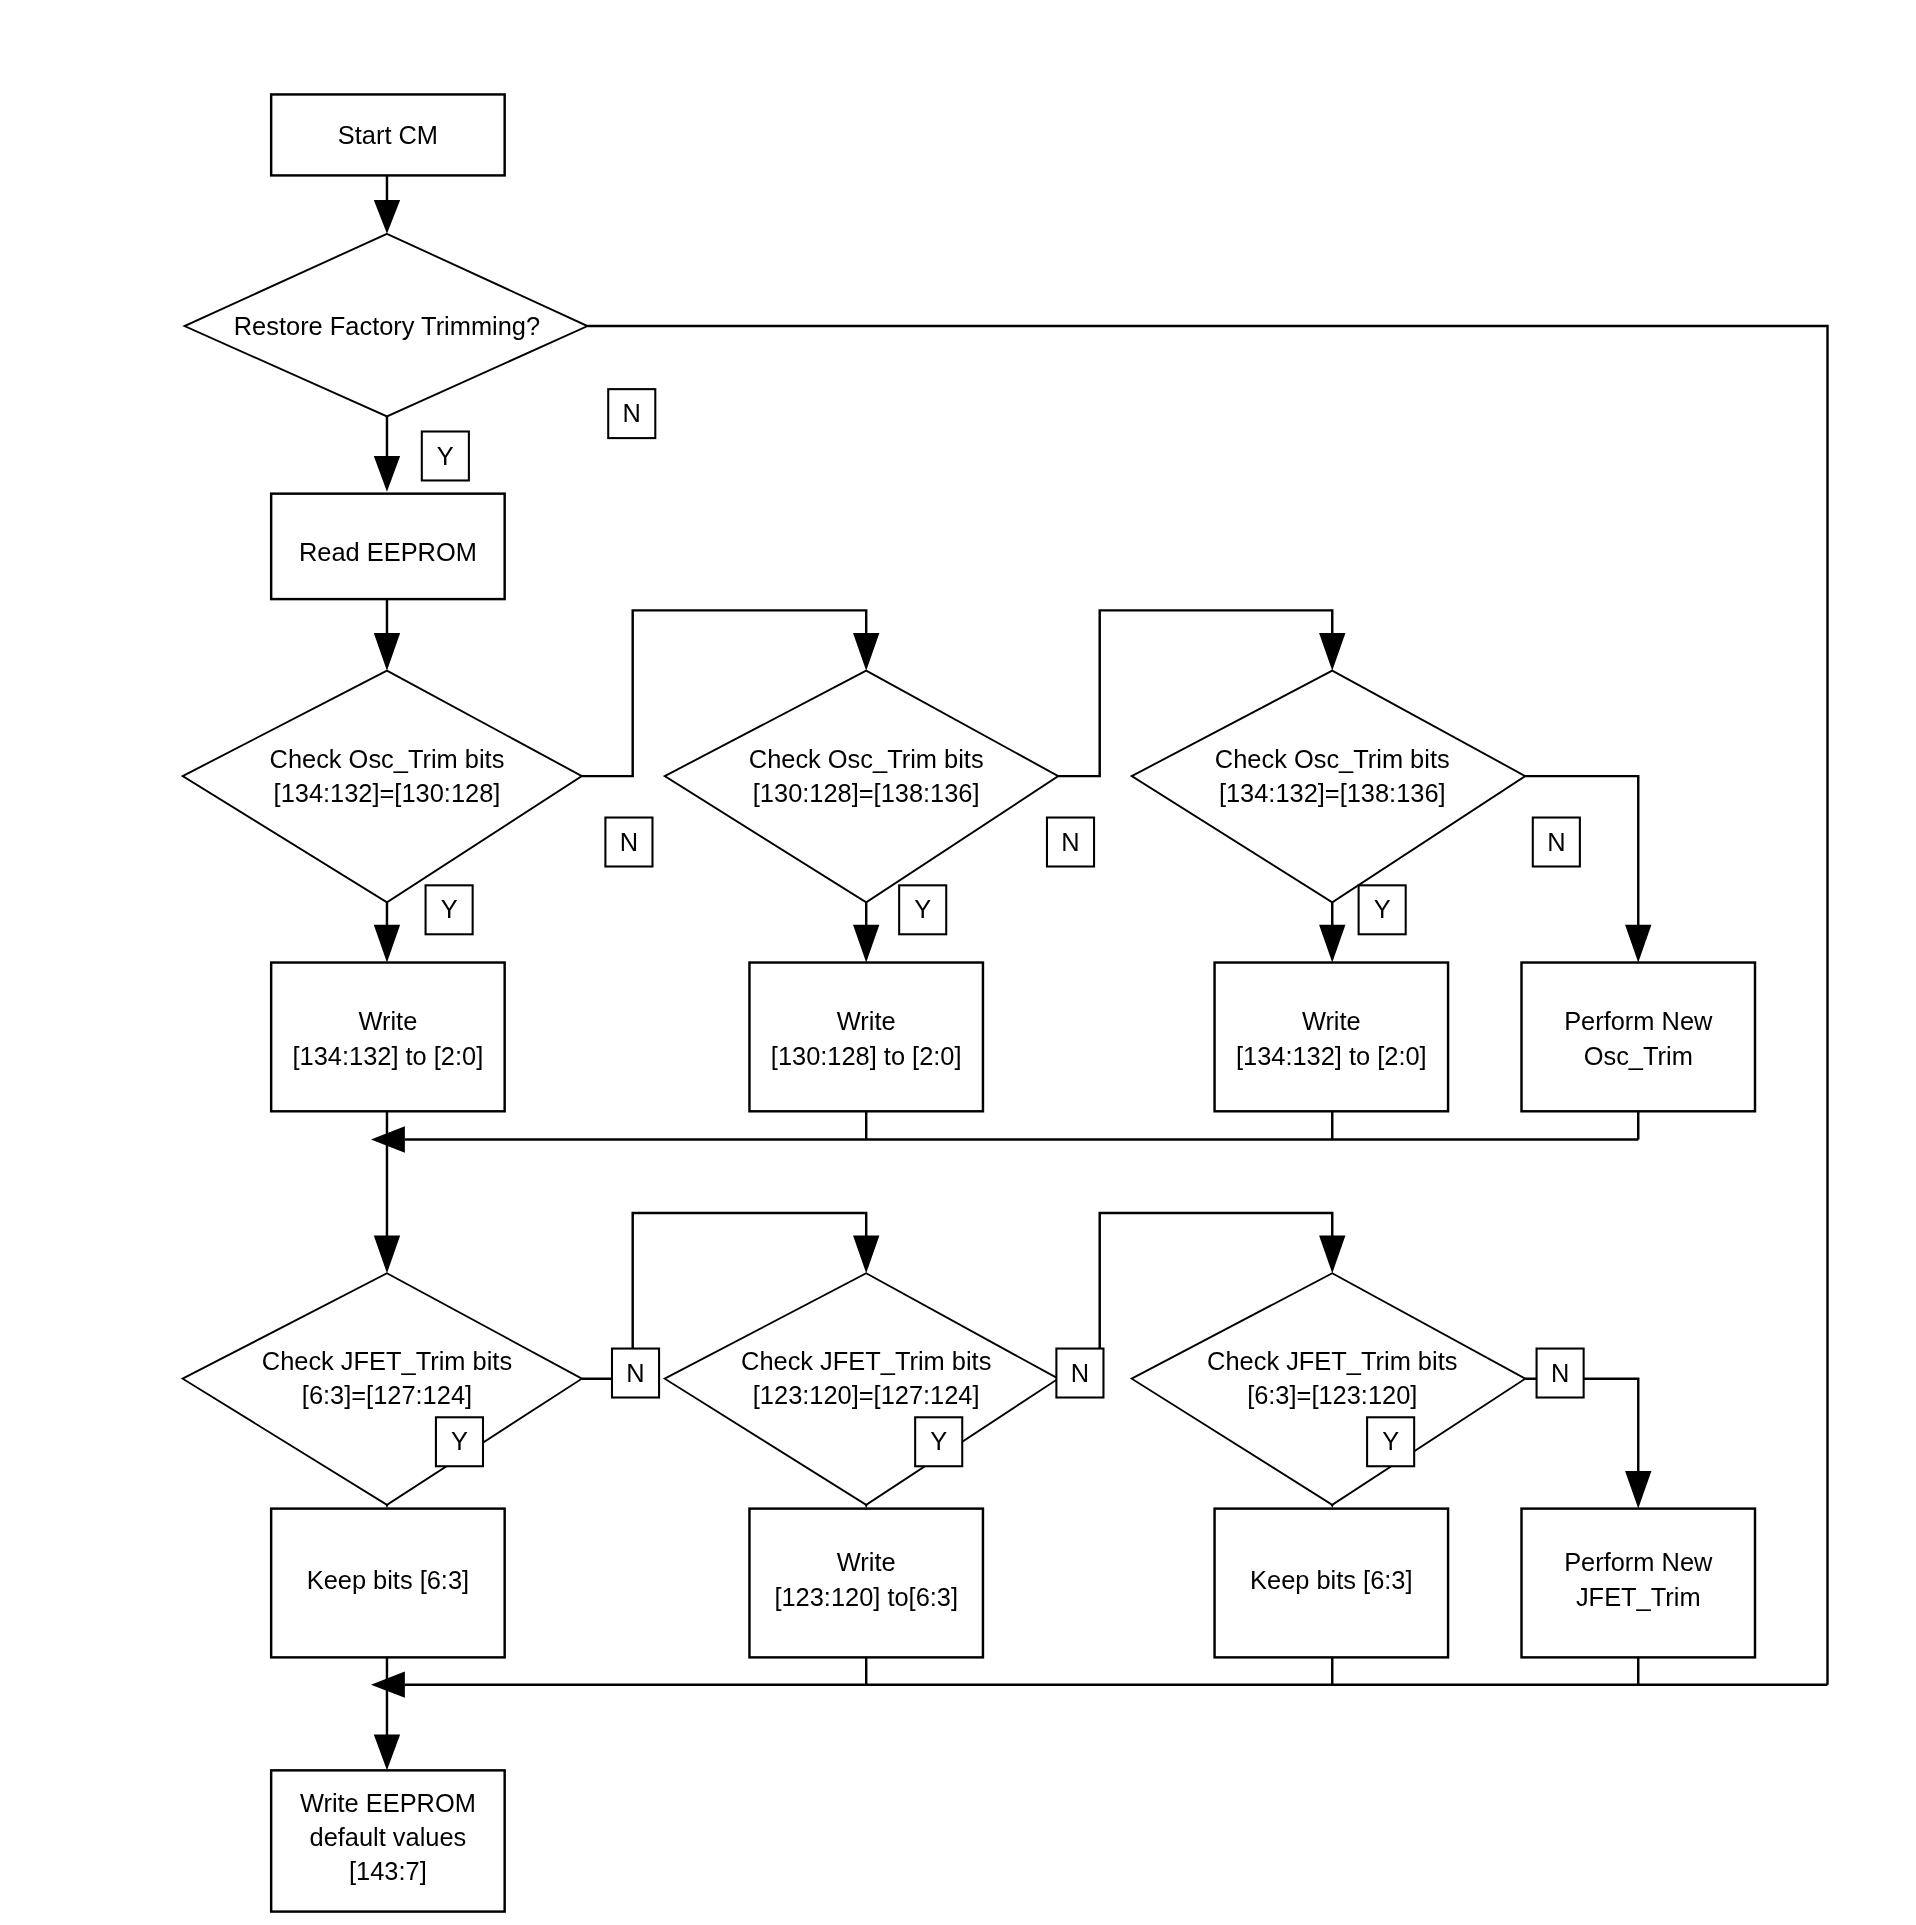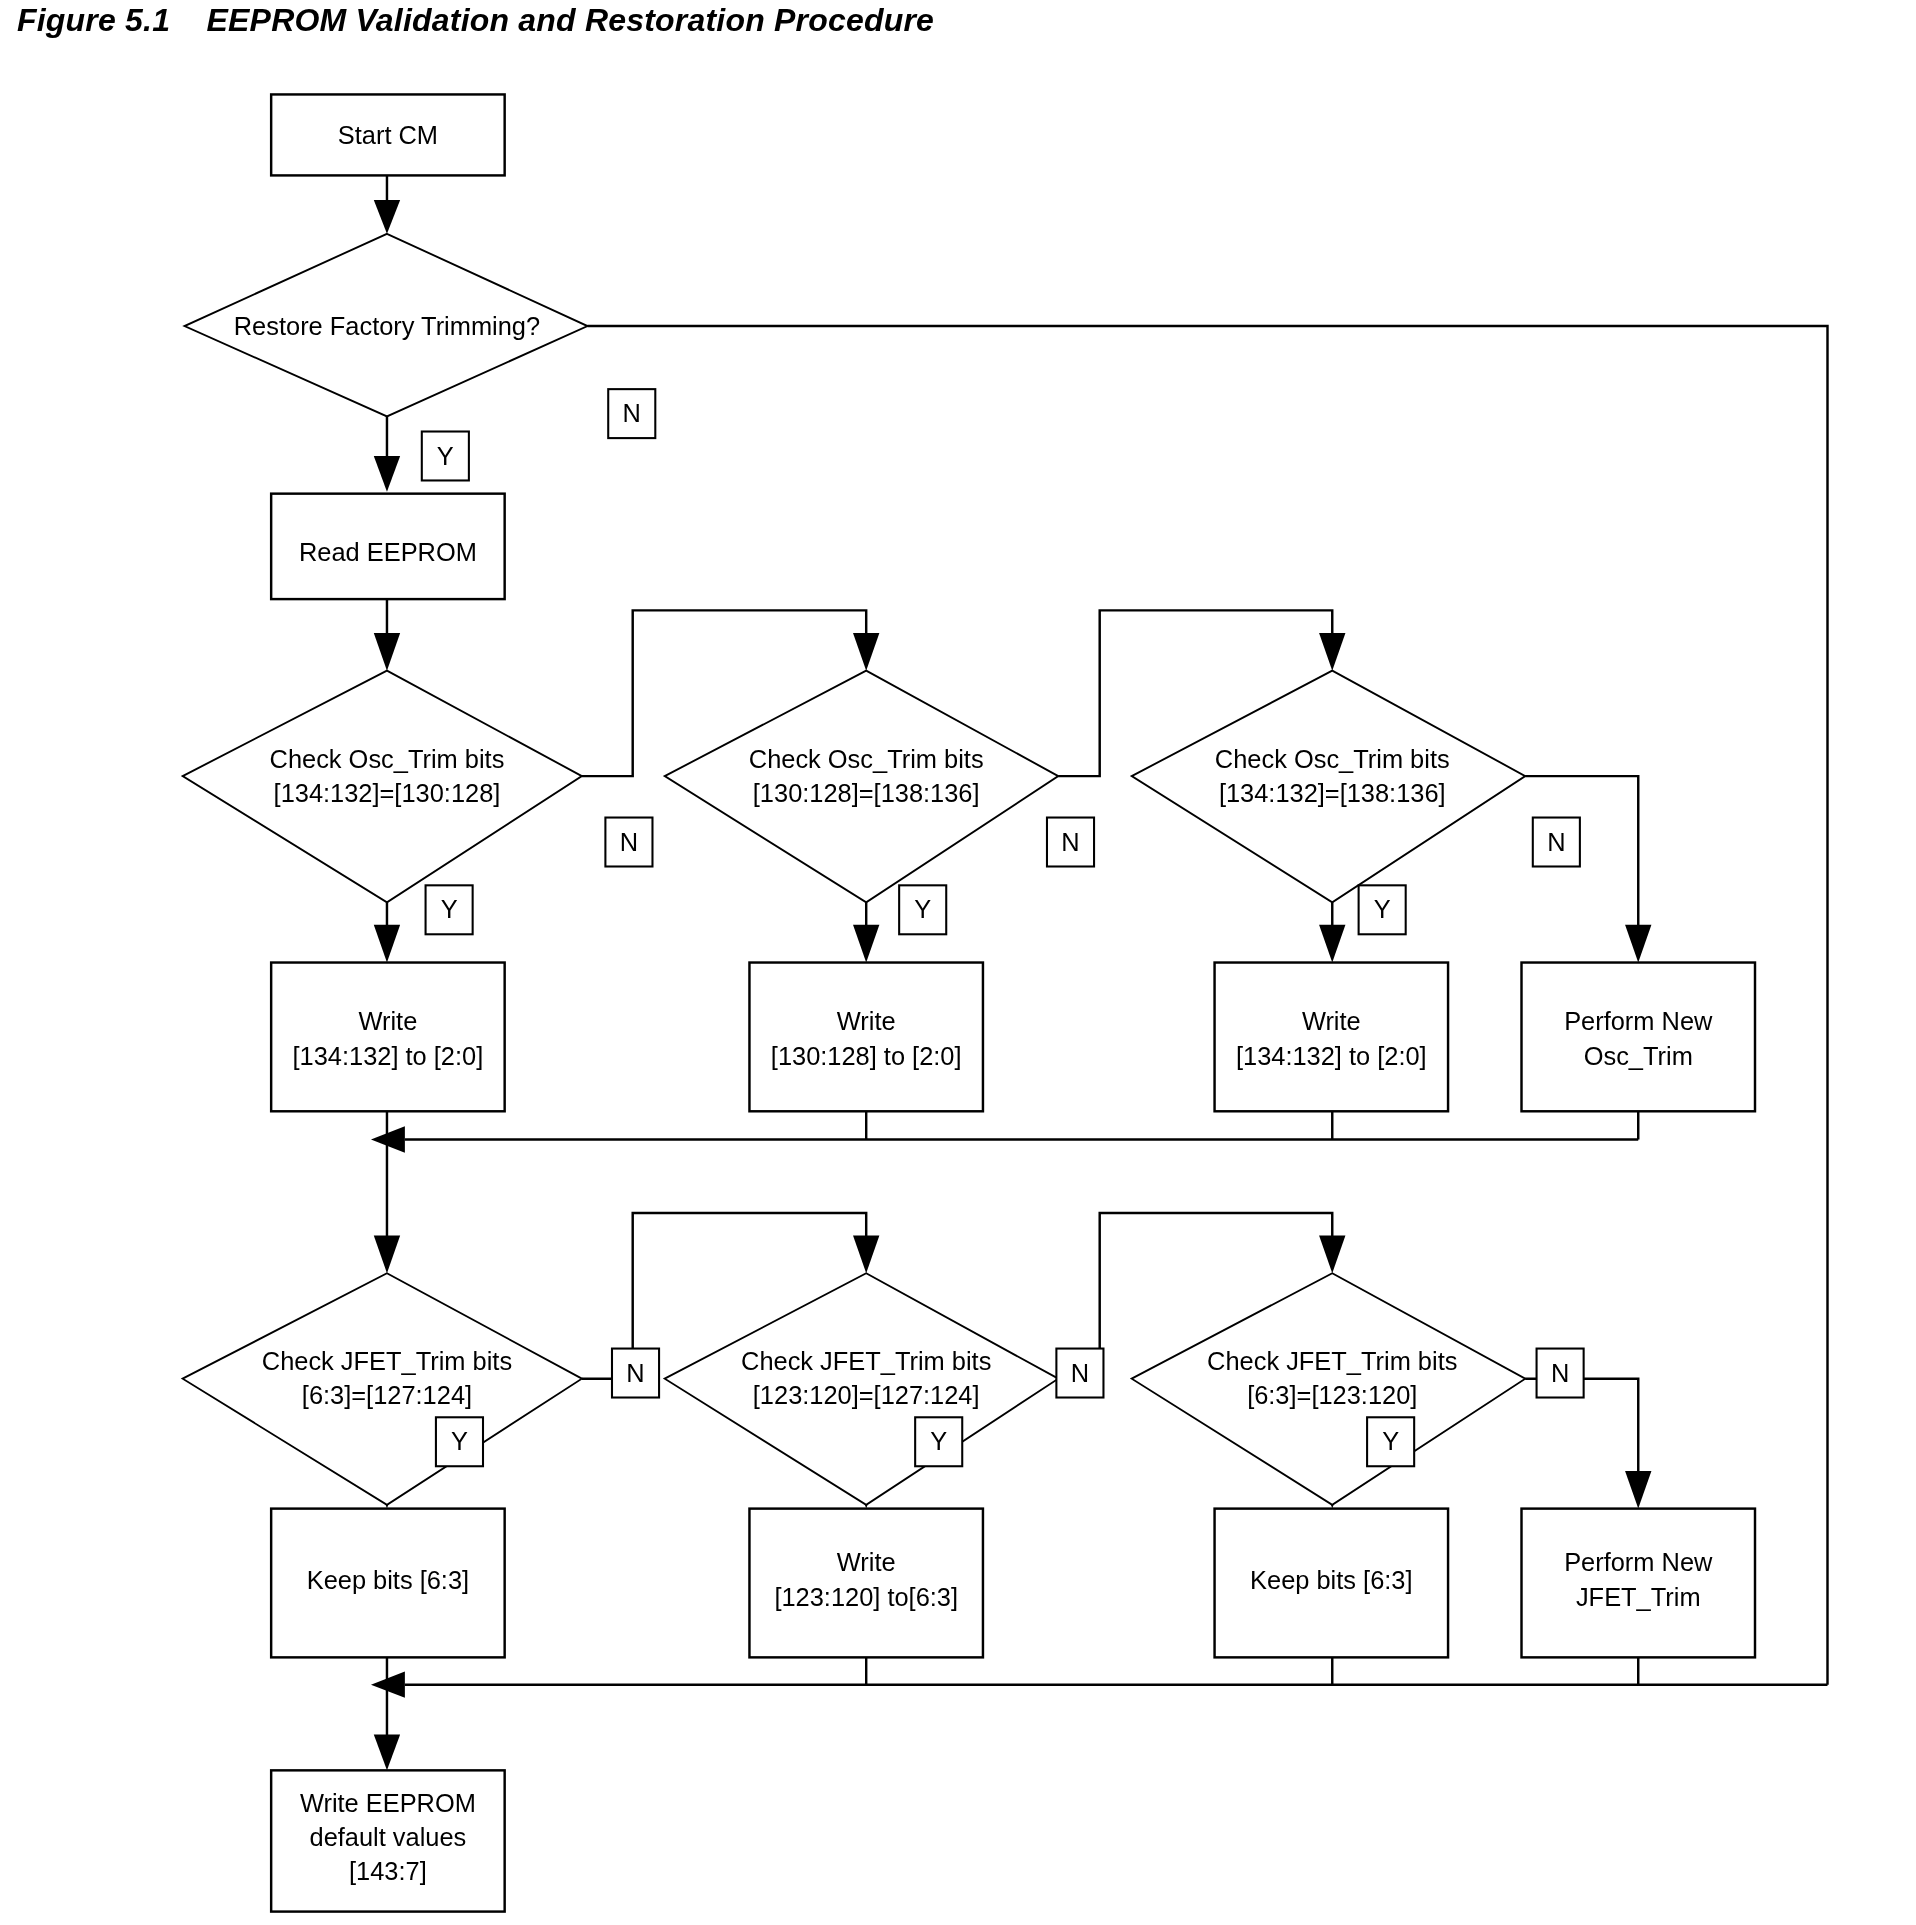--- a/index.html
+++ b/index.html
@@ -76,21 +76,20 @@
     fill: #000000;
     text-anchor: middle;
     dominant-baseline: middle;
   }
 </style>
 </head>
 <body>
 
 <div id="page">
 
-  <div id="figure-title">Figure 5.1    EEPROM Validation and Restoration Procedure</div>
 
   <svg id="flow" viewBox="0 0 2035 2045">
 
     <g>
 
       <path class="conn" d="M411,186 L411,228"></path>
       <polygon class="arrowhead" points="397,212 425,212 411,248"></polygon>
 
       <path class="conn" d="M411,422 L411,500"></path>
       <polygon class="arrowhead" points="397,484 425,484 411,522"></polygon>

